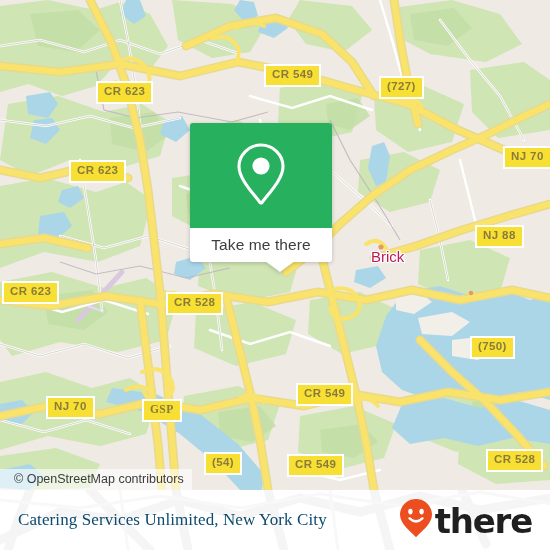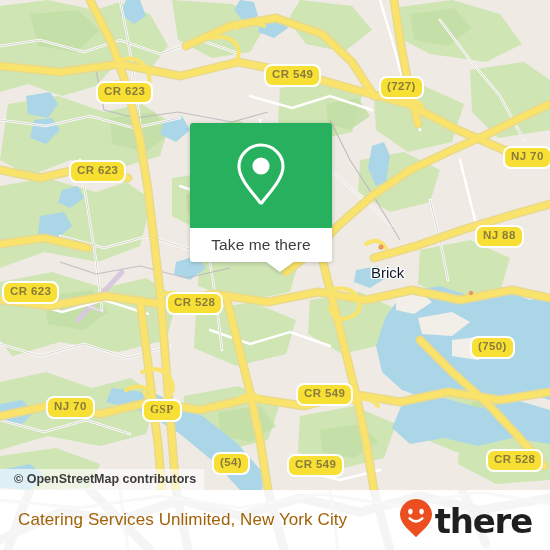--- a/index.html
+++ b/index.html
@@ -19,45 +19,44 @@
     background: #f2efe9;
     overflow: hidden;
   }
   .map-svg { position: absolute; left: 0; top: 0; width: 550px; height: 490px; display: block; }
 
   
   .shield {
     position: absolute;
     background: #f7e033;
     border: 2px solid #ffffff;
-    border-radius: 8px;
+    border-radius: 0;
     color: #8a7b3d;
     font-size: 11.5px;
     font-weight: bold;
     letter-spacing: 0.4px;
     line-height: 1;
     padding: 3px 6px 4px 6px;
     white-space: nowrap;
     font-family: "Liberation Sans", sans-serif;
     text-align: center;
   }
 
   
   .place-label {
     position: absolute;
-    color: #0f172a;
+    color: #be185d;
     font-size: 15px;
     font-family: "Liberation Sans", sans-serif;
     white-space: nowrap;
     text-shadow:
        1.4px 0 0 rgba(255,255,255,.95), -1.4px 0 0 rgba(255,255,255,.95),
        0 1.4px 0 rgba(255,255,255,.95), 0 -1.4px 0 rgba(255,255,255,.95),
        1px 1px 0 rgba(255,255,255,.95), -1px -1px 0 rgba(255,255,255,.95),
        1px -1px 0 rgba(255,255,255,.95), -1px 1px 0 rgba(255,255,255,.95);
-    margin-top: 16px;
   }
 
   
   .callout {
     position: absolute;
     left: 190px; top: 123px;
     width: 142px;
     filter: drop-shadow(0 1px 2px rgba(0,0,0,0.22));
   }
   .callout-top {
@@ -91,21 +90,20 @@
   
   .attribution {
     position: absolute;
     left: 0; bottom: 0;
     padding: 3px 8px 4px 14px;
     color: #3c3c3c;
     font-size: 12.5px;
     font-family: "Liberation Sans", sans-serif;
     background: rgba(255,255,255,0.62);
     white-space: nowrap;
-    font-weight: bold;
   }
 
   
   .footer {
     position: absolute;
     left: 0; top: 490px;
     width: 550px; height: 60px;
     background: #ffffff;
     overflow: hidden;
   }
@@ -115,23 +113,23 @@
     opacity: 0.09;
     pointer-events: none;
   }
   .footer-inner {
     position: relative;
     width: 100%; height: 100%;
     display: flex; align-items: center; justify-content: space-between;
     padding: 0 18px 0 18px;
   }
   .footer-title {
-    color: #a16207;
+    color: #0c4a6e;
     font-size: 17px;
-    font-family: Liberation Sans, sans-serif;
+    font-family: Liberation Serif, serif;
     white-space: nowrap;
     letter-spacing: .1px;
   }
   .brand { display: flex; align-items: center; gap: 2px; }
   .brand-wordmark {
     color: #1f1f1f;
     font-size: 34px;
     font-weight: bold;
     letter-spacing: -1.2px;
     font-family: "DejaVu Sans", sans-serif;
@@ -345,21 +343,21 @@
     <div class="shield" style="left:379px; top:76px;">(727)</div>
     <div class="shield" style="left:69px;  top:160px;">CR 623</div>
     <div class="shield" style="left:503px; top:146px;">NJ 70</div>
     <div class="shield" style="left:475px; top:225px;">NJ 88</div>
     <div class="shield" style="left:2px;   top:281px;">CR 623</div>
     <div class="shield" style="left:166px; top:292px;">CR 528</div>
     <div class="shield" style="left:470px; top:336px;">(750)</div>
     <div class="shield" style="left:142px; top:399px;font-family:Liberation Serif, serif;">GSP</div>
     <div class="shield" style="left:296px; top:383px;">CR 549</div>
     <div class="shield" style="left:46px;  top:396px;">NJ 70</div>
-    <div class="shield" style="left:212px; top:452px;">(54)</div>
+    <div class="shield" style="left:204px; top:452px;">(54)</div>
     <div class="shield" style="left:287px; top:454px;">CR 549</div>
     <div class="shield" style="left:486px; top:449px;">CR 528</div>
 
     <div class="place-label" style="left:371px; top:248px;">Brick</div>
 
     <div class="callout">
       <div class="callout-top">
         <span class="pin-icon">
           <svg width="56" height="66" viewBox="0 0 56 66" xmlns="http://www.w3.org/2000/svg">
             <path d="M28 4 C16 4 6 13.6 6 25.4 C6 38 20 52 27 61.5 C27.5 62.2 28.5 62.2 29 61.5

